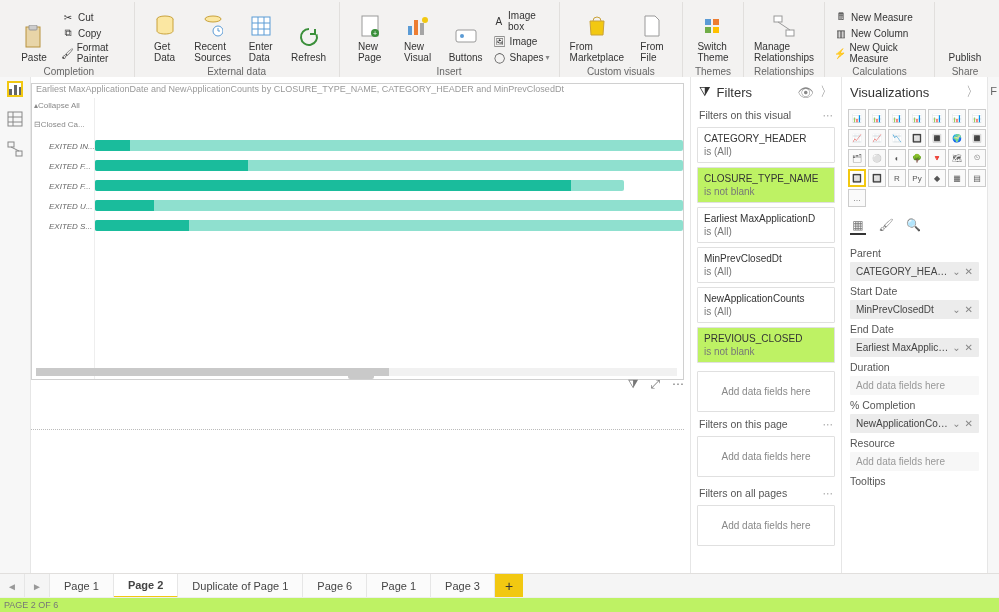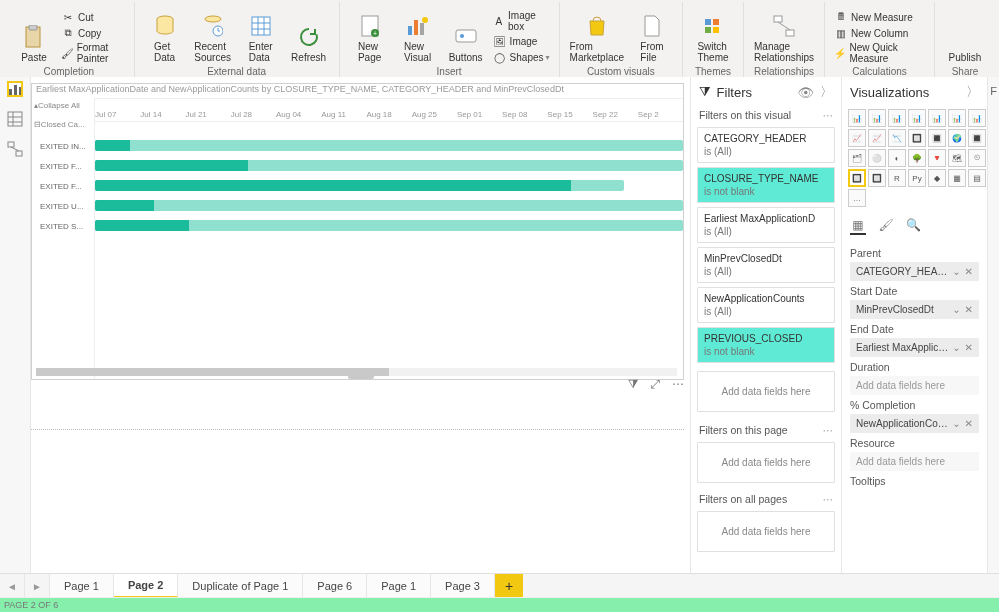--- a/index.html
+++ b/index.html
@@ -19,21 +19,21 @@
 .workspace{position:absolute;top:77px;left:0;right:0;bottom:32px;display:flex}
 .left-rail{width:30px;background:#f7f7f7;border-right:1px solid #e6e6e6;display:flex;flex-direction:column;align-items:center;padding-top:4px;gap:14px}
 .left-rail div{width:16px;height:16px}
 .left-rail .active{background:#fff;outline:2px solid #f2c811;outline-offset:-2px}
 .canvas{flex:1;position:relative;background:#fff}
 .vis-area{position:absolute;top:6px;left:0;right:6px;height:295px;border:1px solid #d0d0d0}
 .vis-title{position:absolute;top:0;left:4px;right:0;font-size:9px;color:#999;white-space:nowrap;overflow:hidden}
 .vis-body{position:absolute;top:14px;left:0;right:0;bottom:0;display:flex}
 .gantt-left{width:62px;border-right:1px solid #eee;font-size:8px;color:#666}
 .gantt-left .header-row{height:24px;display:flex;align-items:center;padding-left:2px;color:#888}
-.gantt-left .row{height:20px;display:flex;align-items:center;padding-left:8px;white-space:nowrap;overflow:hidden;}
+.gantt-left .row{height:20px;display:flex;align-items:center;padding-left:17px;white-space:nowrap;overflow:hidden;font-style:italic}
 .gantt-left .collapse-row{height:14px;display:flex;align-items:center;padding-left:2px;font-size:8px;color:#888;font-style:normal}
 .gantt-right{flex:1;position:relative;overflow:hidden}
 .timeline{position:absolute;top:0;left:0;right:0;height:24px;display:flex;font-size:8px;color:#999}
 .timeline div{flex:1;border-top:1px solid #eee;padding-top:11px;border-bottom:1px solid #eee}
 .bars{position:absolute;top:38px;left:0;right:0}
 .bar-row{height:20px;position:relative}
 .bar{position:absolute;top:4px;height:11px;background:#8fe0cf;border-radius:2px}
 .bar .fill{position:absolute;left:0;top:0;bottom:0;background:#1abc9c;border-radius:2px 0 0 2px}
 .scroll-track{position:absolute;left:4px;right:6px;bottom:3px;height:8px;background:#f1f1f1}
 .scroll-thumb{position:absolute;left:0;top:0;bottom:0;background:#c9c9c9}
@@ -41,21 +41,21 @@
 .dotted-divider{position:absolute;left:0;right:6px;top:352px;border-top:1px dotted #bbb}
 .drag-handle{position:absolute;left:50%;top:296px;width:26px;height:6px;background:#c9c9c9;border-radius:2px;transform:translateX(-50%)}
 
 .pane{border-left:1px solid #e6e6e6;background:#fff;display:flex;flex-direction:column}
 .filters-pane{width:150px}
 .pane-header{display:flex;align-items:center;padding:6px 8px;font-size:13px;color:#333}
 .pane-header .title{flex:1}
 .pane-header .pico{color:#888;margin-left:6px;cursor:pointer}
 .sub-label{font-size:10.5px;color:#555;padding:2px 8px;display:flex;justify-content:space-between;align-items:center}
 .filter-card{margin:4px 6px;border:1px solid #e0e0e0;padding:5px 6px;font-size:10px;color:#333;border-radius:1px}
-.filter-card.active{background:#5eead4}
+.filter-card.active{background:#bef264}
 .filter-card .fval{color:#777;margin-top:2px}
 .add-fields{margin:4px 6px;border:1px solid #e0e0e0;padding:14px 6px;font-size:10px;color:#888;text-align:center;border-radius:1px}
 
 .viz-pane{width:145px;overflow-y:auto}
 .viz-gallery{display:grid;grid-template-columns:repeat(7,1fr);gap:2px;padding:2px 6px 6px 6px}
 .viz-gallery .tile{width:16px;height:16px;border:1px solid #ccc;cursor:pointer;display:flex;align-items:center;justify-content:center;font-size:8px;color:#555;background:#fafafa}
 .viz-gallery .tile.sel{outline:2px solid #f2c811;outline-offset:-2px;background:#fff}
 .fmt-tabs{display:flex;gap:12px;padding:4px 8px;color:#777}
 .fmt-tabs div{width:16px;height:16px;cursor:pointer;display:flex;align-items:center;justify-content:center}
 .field-section{padding:4px 8px}
@@ -64,21 +64,21 @@
 .field-well.empty{background:#f7f7f7;color:#999}
 .field-well .ops{color:#888;font-size:10px;display:flex;gap:4px}
 
 .fields-hint{width:11px;background:#f7f7f7;border-left:1px solid #e6e6e6;display:flex;align-items:flex-start;justify-content:center;padding-top:8px;font-size:11px;color:#666}
 
 .page-tabs{position:absolute;left:0;right:0;bottom:14px;height:24px;background:#f5f5f5;border-top:1px solid #e1dfdd;display:flex;align-items:stretch}
 .page-nav{width:24px;display:flex;align-items:center;justify-content:center;color:#999;cursor:pointer;font-size:10px;border-right:1px solid #e6e6e6}
 .page-tab{padding:0 14px;display:flex;align-items:center;font-size:11px;color:#444;border-right:1px solid #e6e6e6;cursor:pointer;background:#fbfbfb}
 .page-tab.active{background:#fff;border-bottom:2px solid #f2c811;font-weight:600}
 .page-add{width:28px;display:flex;align-items:center;justify-content:center;background:#f2c811;color:#333;font-size:14px;cursor:pointer}
-.status-bar{position:absolute;left:0;right:0;bottom:0;height:14px;font-size:9px;color:#777;padding-left:4px;display:flex;align-items:center;background:#86efac;border-top:1px solid #eee}
+.status-bar{position:absolute;left:0;right:0;bottom:0;height:14px;font-size:9px;color:#777;padding-left:4px;display:flex;align-items:center;background:#bef264;border-top:1px solid #eee}
 
 svg{display:block}
 </style>
 </head>
 <body>
 
 <div class="ribbon">
   <div class="ribbon-group">
     <div class="ribbon-group-buttons">
       <div class="large-btn">
@@ -336,35 +336,20 @@
           <div class="header-row">⊟ <span>Closed Ca...</span></div>
           <div id="gantt-labels">
               <div class="row">EXITED IN...</div>
               <div class="row">EXITED F...</div>
               <div class="row">EXITED F...</div>
               <div class="row">EXITED U...</div>
               <div class="row">EXITED S...</div>
             </div>
         </div>
         <div class="gantt-right">
-          <div class="timeline" id="timeline">
-              <div>Jul 07</div>
-              <div>Jul 14</div>
-              <div>Jul 21</div>
-              <div>Jul 28</div>
-              <div>Aug 04</div>
-              <div>Aug 11</div>
-              <div>Aug 18</div>
-              <div>Aug 25</div>
-              <div>Sep 01</div>
-              <div>Sep 08</div>
-              <div>Sep 15</div>
-              <div>Sep 22</div>
-              <div>Sep 2</div>
-            </div>
           <div class="bars" id="bars">
               <div class="bar-row">
                 <div class="bar" style="left: 0%; width: 100%;">
                   <div class="fill" style="width: 6%;"></div>
                 </div>
               </div>
               <div class="bar-row">
                 <div class="bar" style="left: 0%; width: 100%;">
                   <div class="fill" style="width: 26%;"></div>
                 </div>
@@ -431,21 +416,21 @@
         <div class="filter-card">
           <div style="overflow: hidden; white-space: nowrap;">NewApplicationCounts</div>
           <div class="fval">is (All)</div>
         </div>
         <div class="filter-card active">
           <div style="overflow: hidden; white-space: nowrap;">PREVIOUS_CLOSED</div>
           <div class="fval">is not blank</div>
         </div>
       </div>
     <div class="add-fields">Add data fields here</div>
-    <div class="sub-label" style="margin-top:6px">
+    <div class="sub-label" style="">
         <span>Filters on this page</span>
         <span style="color:#aaa">⋯</span>
       </div>
     <div class="add-fields">Add data fields here</div>
     <div class="sub-label" style="margin-top:4px">
         <span>Filters on all pages</span>
         <span style="color:#aaa">⋯</span>
       </div>
     <div class="add-fields">Add data fields here</div>
   </div>

